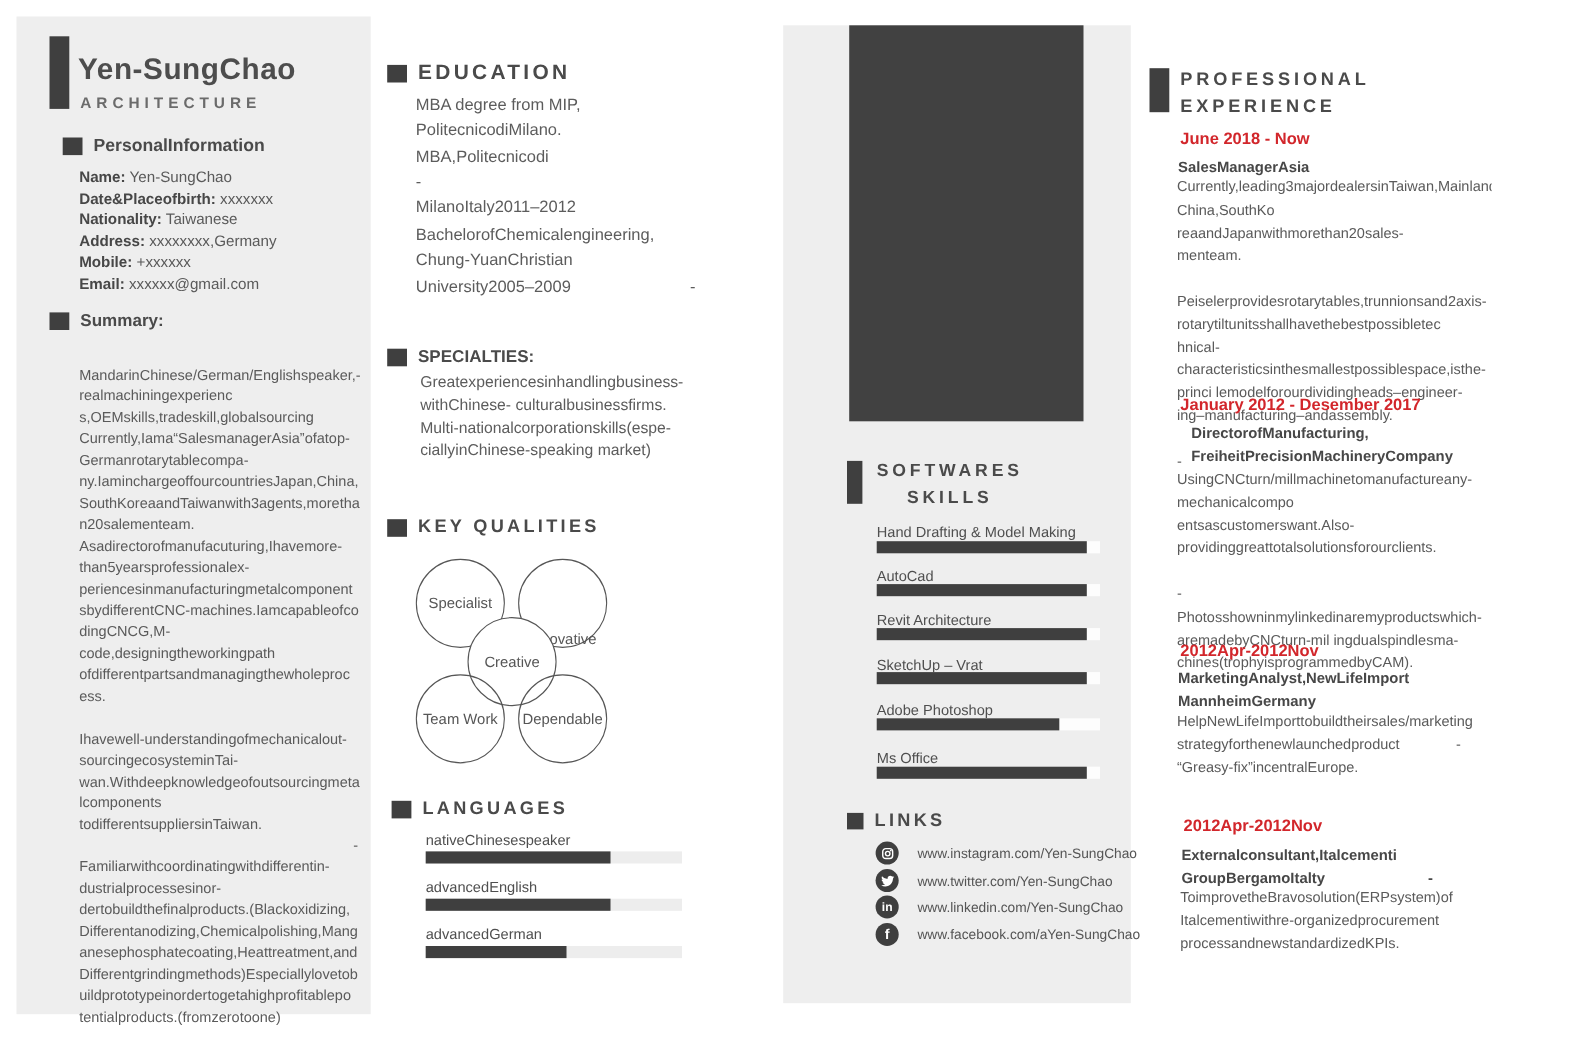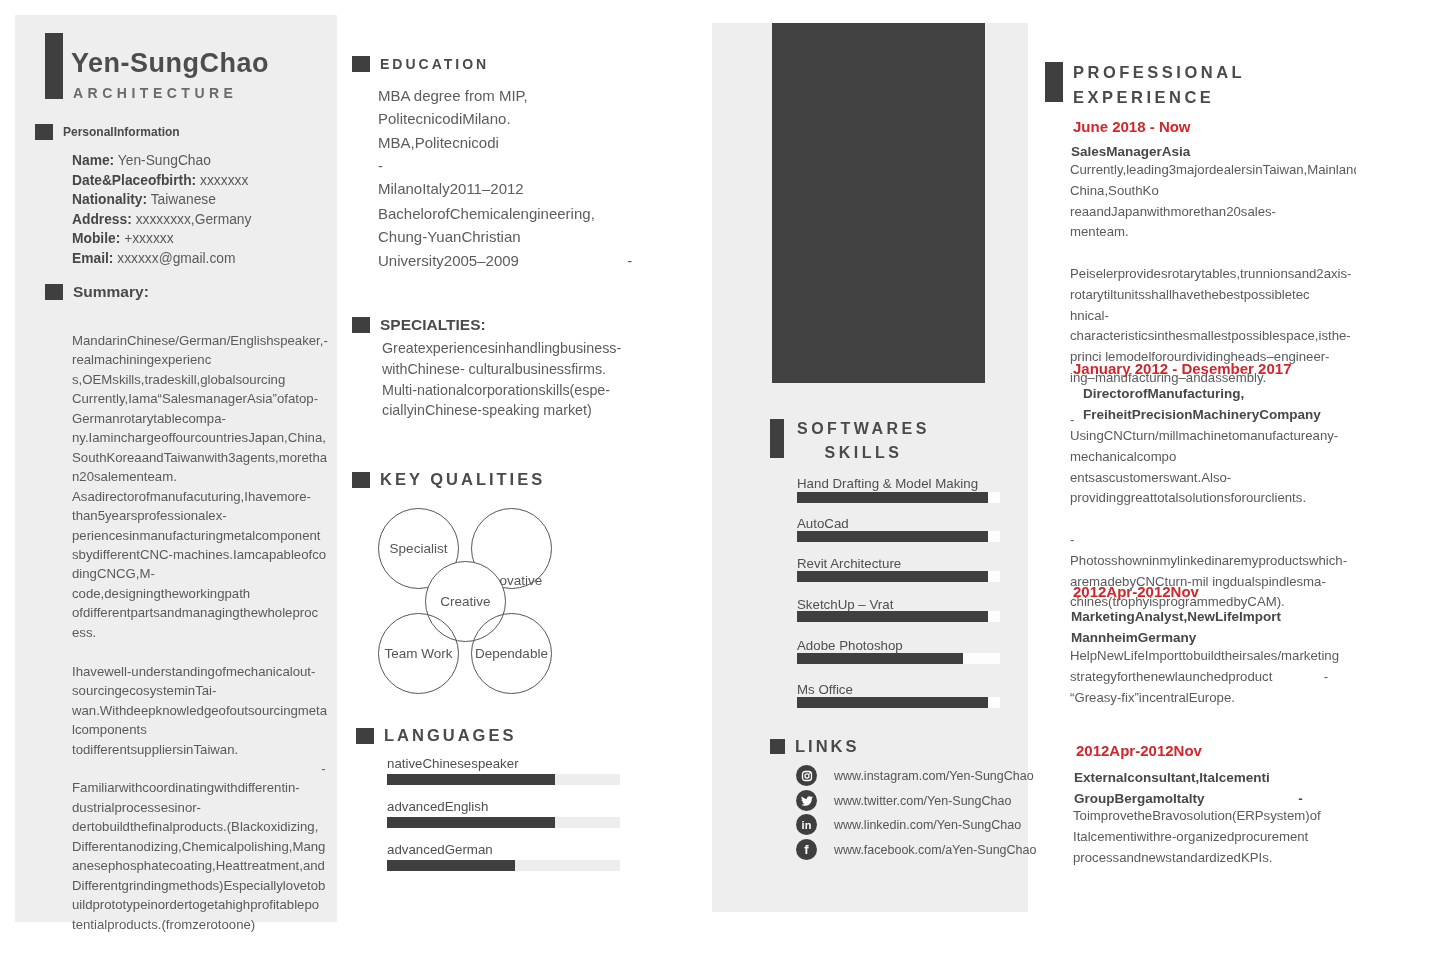--- a/index.html
+++ b/index.html
@@ -49,21 +49,21 @@
 <body>
 
 <div class="page">
 
   <section class="abs panel" style="left:15px;top:15px;width:322px;height:907px;">
 
     <div class="abs vbar" style="left:30px;top:18px;width:18px;height:66px;"></div>
     <h1 class="abs name-h1" style="left:56px;top:33px;">Yen-SungChao</h1>
     <div class="abs prof-sub" style="left:58px;top:70px;">ARCHITECTURE</div>
 
-    <div class="abs sec-title" style="left:20px;top:109px;font-size:12px;">
+    <div class="abs sec-title" style="left:42px;top:109px;font-size:16px;">
       <span class="sq"></span>
       <span>PersonalInformation</span>
     </div>
 
     <div class="abs" style="left:57px;top:136px;">
       <div class="info-row"><b>Name:</b> <span>Yen-SungChao</span></div>
       <div class="info-row"><b>Date&amp;Placeofbirth:</b> <span>xxxxxxx</span></div>
       <div class="info-row"><b>Nationality:</b> <span>Taiwanese</span></div>
       <div class="info-row"><b>Address:</b> <span>xxxxxxxx,Germany</span></div>
       <div class="info-row"><b>Mobile:</b> <span>+xxxxxx</span></div>
@@ -100,21 +100,21 @@
 Familiarwithcoordinatingwithdifferentin-
 dustrialprocessesinor-
 dertobuildthefinalproducts.(Blackoxidizing,
 Differentanodizing,Chemicalpolishing,Mang
 anesephosphatecoating,Heattreatment,and
 Differentgrindingmethods)Especiallylovetob
 uildprototypeinordertogetahighprofitablepo
 tentialproducts.(fromzerotoone)</div>
   </section>
 
-  <div class="abs sec-title ls" style="left:352px;top:56px;font-size:14px;">
+  <div class="abs sec-title ls" style="left:352px;top:56px;font-size:19px;">
     <span class="sq"></span>
     <span>EDUCATION</span>
   </div>
   <div class="abs edu-text pre" style="left:378px;top:84px;width:260px;">MBA degree from MIP,
 PolitecnicodiMilano.
 MBA,Politecnicodi                                   -
 MilanoItaly2011–2012</div>
   <div class="abs edu-text pre" style="left:378px;top:202px;width:260px;">BachelorofChemicalengineering,
 Chung-YuanChristian
 University2005–2009                          -</div>

